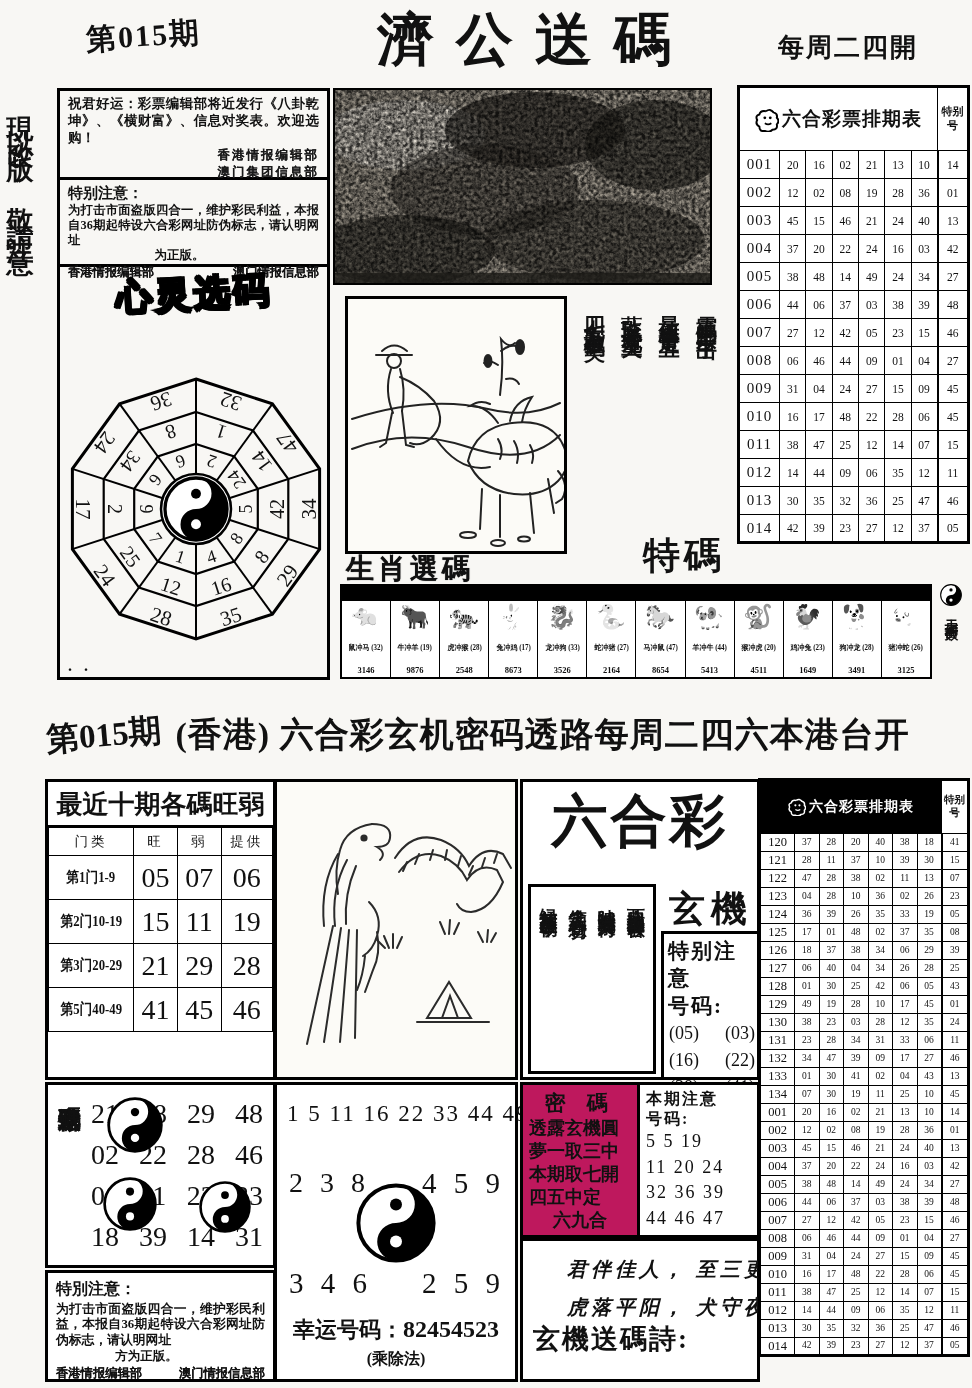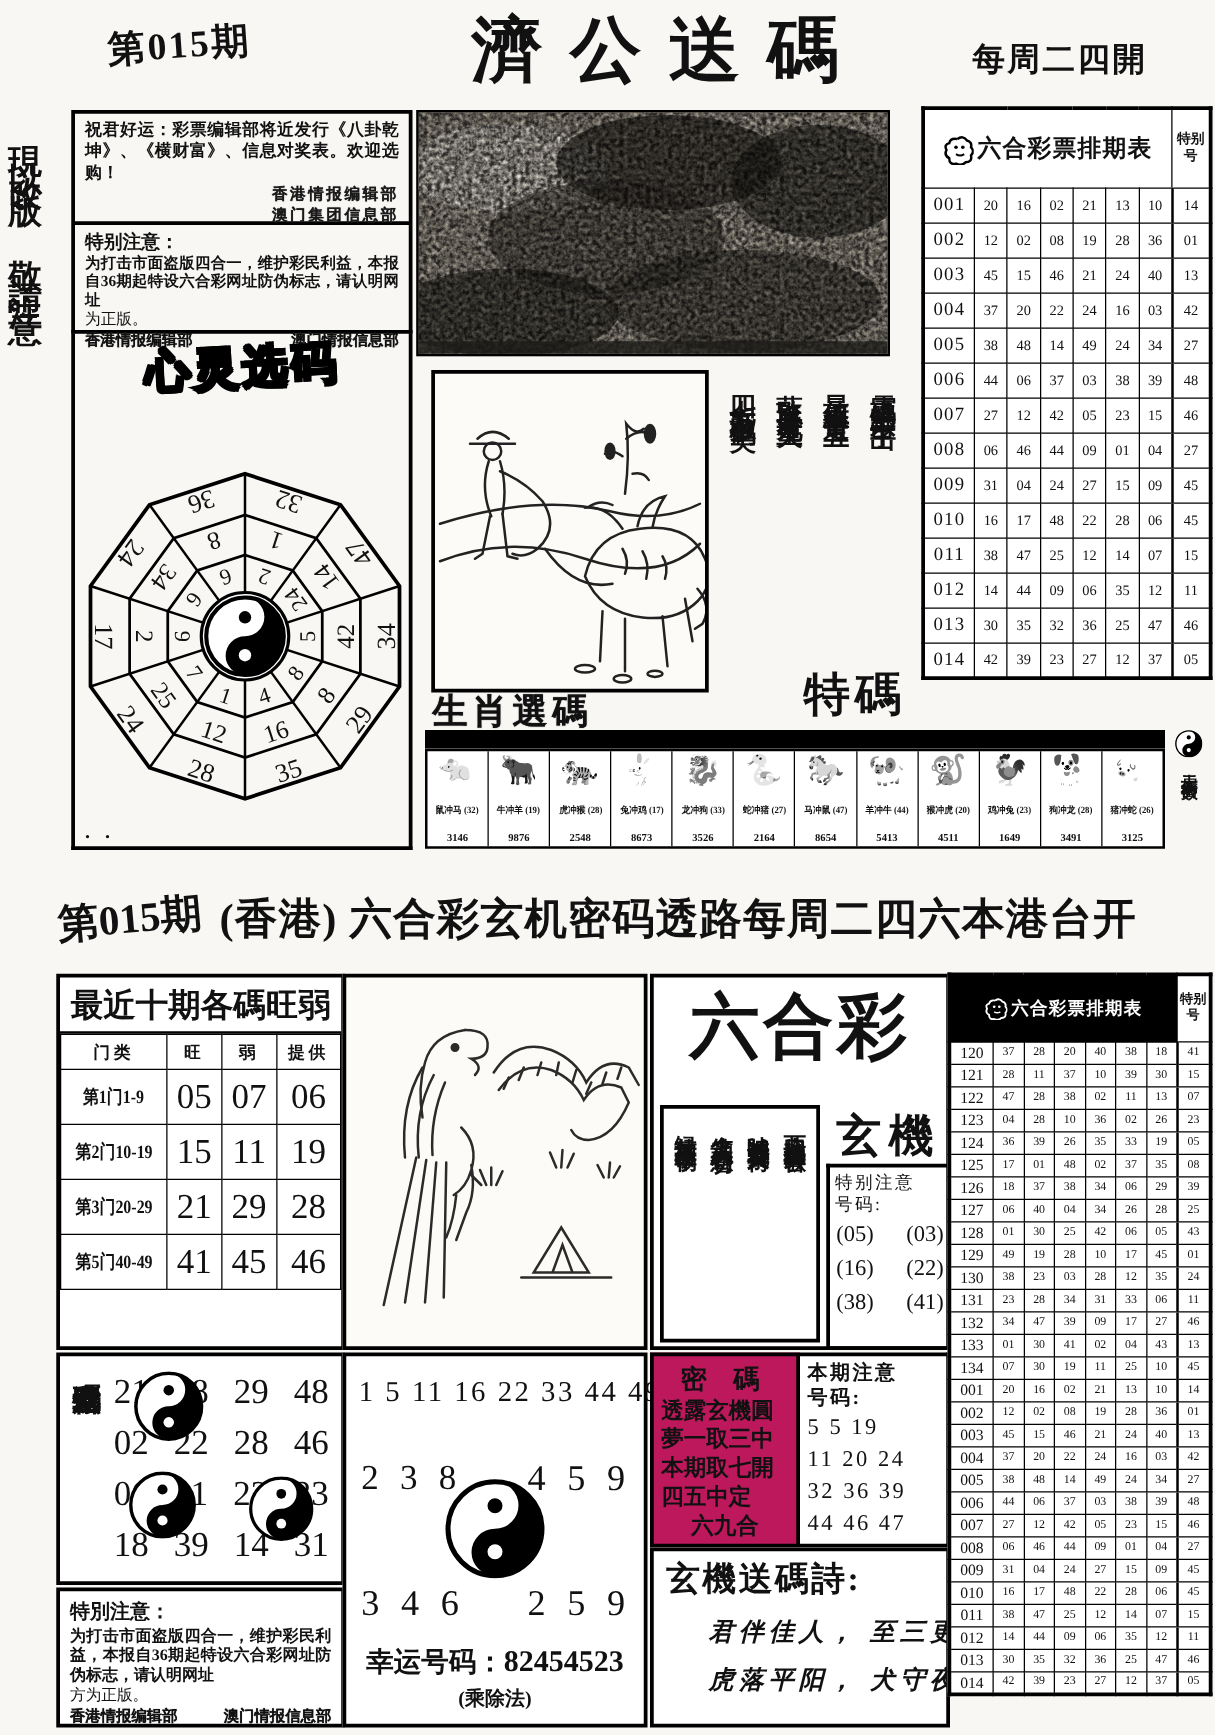--- a/index.html
+++ b/index.html
@@ -16,21 +16,21 @@
   #sched-note{left:778px;top:30px;font-size:26px;font-weight:700;letter-spacing:2px}
   #left-banner{left:2px;top:95px;height:560px;font-size:27px;font-weight:700;letter-spacing:13px}
 
   
   #greeting{left:57px;top:88px;width:273px;height:92px;border:3px solid #000;padding:5px 8px 2px}
   .g-text{font-size:13.5px;font-weight:700;line-height:1.25;text-align:justify}
   .sig{font-size:12.5px;font-weight:800;text-align:right;letter-spacing:2px;color:#1a1a1a;text-shadow:0 0 .6px #333}
   #notice-top{left:57px;top:180px;width:273px;height:87px;border:3px solid #000;border-top:none;padding:4px 8px 7px}
   .n-title{font-size:15px;font-weight:800}
   .n-body{font-size:12.3px;font-weight:700;line-height:1.2;text-align:justify}
-  .n-2{font-size:12.5px;font-weight:400;text-align:left;padding-right:28px}
+  .n-2{font-size:12.5px;font-weight:700;text-align:center;padding-right:28px}
   .n-sigs{display:flex;justify-content:space-between;font-size:12.3px;font-weight:800;text-shadow:0 0 .6px #333}
   #mind{left:57px;top:267px;width:273px;height:413px;border:3px solid #000;border-top:none;text-align:center}
   #mind-title{display:inline-block;margin-top:3px;font-size:36px;font-weight:900;letter-spacing:3px;color:#fff;
       -webkit-text-stroke:2.5px #000;
       text-shadow:1.5px 1.5px 0 #000,-1.5px -1.5px 0 #000,1.5px -1.5px 0 #000,-1.5px 1.5px 0 #000;
       transform:rotate(-3deg)}
   #mind-dots{position:absolute;left:8px;bottom:2px;font-size:16px;font-weight:900;letter-spacing:4px}
 
   
   #painting{left:333px;top:88px;width:379px;height:197px;border:2px solid #000;background:#b4ac9f}
@@ -69,21 +69,21 @@
 
   
   #bheader{left:46px;top:712px;width:916px;display:flex;align-items:center;gap:14px;white-space:nowrap}
   #bh-issue{font-size:33px;font-weight:900;transform:rotate(-5deg)}
   #bh-rest{font-size:34px;font-weight:900;letter-spacing:1px}
 
   #hotcold{left:45px;top:779px;width:231px;height:301px;border:3px solid #000;background:#fff}
   #hc-title{height:45px;line-height:45px;text-align:center;font-size:26px;font-weight:800;border-bottom:2.5px solid #000}
   #hc-table{width:100%;border-collapse:collapse}
   #hc-table th,#hc-table td{border:1.5px solid #000;text-align:center}
-  #hc-table th{height:28px;font-size:13.5px;font-weight:700;letter-spacing:3px}
+  #hc-table th{height:28px;font-size:13.5px;font-weight:400;letter-spacing:3px}
   #hc-table td{height:44px;font-size:28px}
   #hc-table td.cat{font-size:15px;font-weight:800;padding:0}
   #hc-table td.cat span{display:inline-block;transform:scaleX(.85);white-space:nowrap}
 
   #lucky{left:45px;top:1082px;width:231px;height:186px;border:3px solid #000;display:flex;background:#fff}
   #lucky-label{width:33px;font-size:23px;font-weight:800;padding-top:4px;line-height:1.05}
   #lucky-grid{flex:1;position:relative;padding:8px 6px;display:flex;flex-direction:column;justify-content:space-around}
   .lrow{display:flex;justify-content:space-between;padding:0 4px;font-size:28px;line-height:1}
   .lyy{position:absolute}
 
@@ -102,21 +102,21 @@
   #np-lucky{top:230px;width:100%;text-align:center;font-size:22px;font-weight:700}
   #np-lucky .val{font-size:24px}
   #np-method{top:264px;width:100%;text-align:center;font-size:16px;font-weight:700}
 
   #mystery{left:520px;top:779px;width:240px;height:301px;border:3px solid #000;background:#fff}
   #my-big{margin-top:2px;text-align:center;font-size:56px;font-weight:900;letter-spacing:3px;font-family:"Liberation Sans",sans-serif}
   #my-poem{position:absolute;left:5px;top:102px;width:128px;height:190px;border:3px solid #000;padding:7px 3px;
            font-size:18px;font-weight:700;line-height:1.62;letter-spacing:2px}
   #my-xj{position:absolute;left:140px;top:103px;width:96px;text-align:center;font-size:36px;font-weight:900;letter-spacing:6px}
   #my-attn{position:absolute;left:138px;top:149px;width:99px;height:149px;border:3px solid #000;border-right:none;padding:4px 4px}
-  .attn-label{font-size:14px;font-weight:400;letter-spacing:2px;line-height:1.3}
+  .attn-label{font-size:21px;font-weight:700;letter-spacing:2px;line-height:1.3}
   .attnrow{display:flex;justify-content:space-between;font-size:18px;line-height:1.5;padding:0 1px}
 
   #secret{left:520px;top:1082px;width:120px;height:156px;border:3px solid #000;padding:4px 6px;background:#be185d}
   #secret-title{text-align:center;font-size:21px;font-weight:800;letter-spacing:8px}
   .sline{font-size:18px;font-weight:700;line-height:1.28;white-space:nowrap}
   .sline:last-child{text-align:center}
   #period{left:640px;top:1082px;width:120px;height:156px;border:3px solid #000;border-left:none;padding:4px 6px;background:#fff}
   .p-label{font-size:16px;font-weight:800;letter-spacing:2px;line-height:1.25}
   .prow{font-size:18px;line-height:1.42;letter-spacing:2px;white-space:nowrap}
 
@@ -686,25 +686,25 @@
     <div class="p-label">号码:</div>
     <div id="period-rows">
         <div class="prow">5 5 19</div>
         <div class="prow">11 20 24</div>
         <div class="prow">32 36 39</div>
         <div class="prow">44 46 47</div>
       </div>
   </div>
 
   <div class="abs" id="gift">
-    <div id="gift-title">玄機送碼詩:</div>
     <div id="gift-lines">
         <div class="gline">君伴佳人， 至三更</div>
         <div class="gline">虎落平阳， 犬守夜</div>
       </div>
+    <div id="gift-title">玄機送碼詩:</div>
   </div>
 
   <div class="abs schedwrap" id="sched-bottom-wrap">
     <table class="sched" id="sched-bottom">
       <colgroup>
           <col style="width:35px">
           <col>
           <col>
           <col>
           <col>

